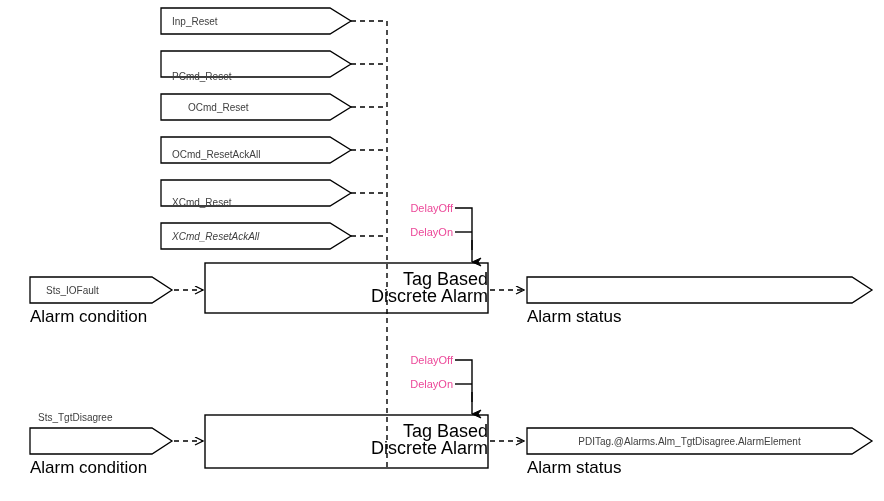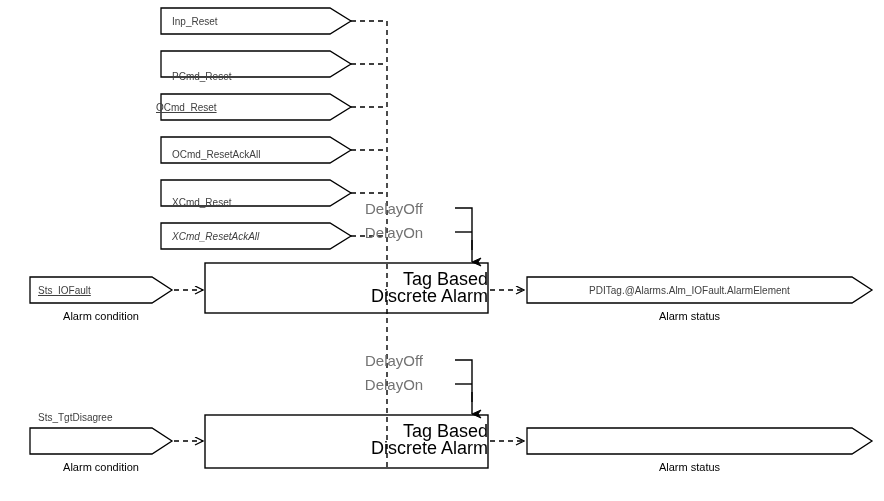--- a/index.html
+++ b/index.html
@@ -32,43 +32,42 @@
     z-index: 3;
   }
   .tag-label.left-al {
     text-align: left;
   }
   .tag-label.center-al {
     text-align: center;
   }
   .caption {
     position: absolute;
-    font-size: 11px;
+    font-size: 17px;
     line-height: 13px;
     color: #000000;
     white-space: nowrap;
-    text-align: center;
     z-index: 3;
   }
   .blk-text {
     position: absolute;
     font-size: 18px;
     line-height: 16px;
     color: #000000;
     white-space: nowrap;
     text-align: right;
     z-index: 3;
   }
   .delay-text {
     position: absolute;
-    font-size: 15px;
+    font-size: 11px;
     line-height: 13px;
-    color: #737373;
+    color: #ec4899;
     white-space: nowrap;
-    text-align: center;
+    text-align: right;
     z-index: 3;
   }
 </style>
 </head>
 <body>
 
 <div id="canvas">
 
   <svg id="svg-layer" viewBox="0 0 884 501">
     <defs>
@@ -125,41 +124,41 @@
       <path d="M472,392 L472,414" marker-end="url(#solidArrow)"></path>
     </g>
 
     <path d="M490,441 L524,441" fill="none" stroke="#000000" stroke-width="1.4" stroke-dasharray="5,4" marker-end="url(#openArrow)"></path>
 
     <path d="M527,428 L852,428 L872,441 L852,454 L527,454 Z" fill="none" stroke="#000000" stroke-width="1.3"></path>
   </svg>
 
   <div class="tag-label left-al" style="left:172px; top:15px;">Inp_Reset</div>
   <div class="tag-label left-al" style="left:172px; top:58px;margin-top:12px;">PCmd_Reset</div>
-  <div class="tag-label left-al" style="left:156px; top:101px;text-decoration:underline;">OCmd_Reset</div>
+  <div class="tag-label left-al" style="left:188px; top:101px;">OCmd_Reset</div>
   <div class="tag-label left-al" style="left:172px; top:148px;">OCmd_ResetAckAll</div>
   <div class="tag-label left-al" style="left:172px; top:187px;margin-top:9px;">XCmd_Reset</div>
   <div class="tag-label left-al" style="left:172px; top:230px;font-style:italic;">XCmd_ResetAckAll</div>
 
-  <div class="tag-label left-al" style="left:38px; top:284px;text-decoration:underline;">Sts_IOFault</div>
+  <div class="tag-label left-al" style="left:46px; top:284px;">Sts_IOFault</div>
   <div class="caption" style="left:30px; top:310px; width:142px;">Alarm condition</div>
 
   <div class="blk-text" style="left:205px; top:271px; width:283px;">Tag Based</div>
   <div class="blk-text" style="left:205px; top:288px; width:283px;">Discrete Alarm</div>
 
   <div class="delay-text" style="left:335px; top:202px; width:118px;">DelayOff</div>
   <div class="delay-text" style="left:335px; top:226px; width:118px;">DelayOn</div>
 
-  <div class="tag-label center-al" style="left:527px; top:284px; width:325px;">PDITag.@Alarms.Alm_IOFault.AlarmElement</div>
   <div class="caption" style="left:527px; top:310px; width:325px;">Alarm status</div>
 
   <div class="tag-label left-al" style="left:38px; top:411px;">Sts_TgtDisagree</div>
   <div class="caption" style="left:30px; top:461px; width:142px;">Alarm condition</div>
 
   <div class="blk-text" style="left:205px; top:423px; width:283px;">Tag Based</div>
   <div class="blk-text" style="left:205px; top:440px; width:283px;">Discrete Alarm</div>
 
   <div class="delay-text" style="left:335px; top:354px; width:118px;">DelayOff</div>
   <div class="delay-text" style="left:335px; top:378px; width:118px;">DelayOn</div>
 
+  <div class="tag-label center-al" style="left:527px; top:435px; width:325px;">PDITag.@Alarms.Alm_TgtDisagree.AlarmElement</div>
   <div class="caption" style="left:527px; top:461px; width:325px;">Alarm status</div>
 
 </div>
 
 </body></html>

